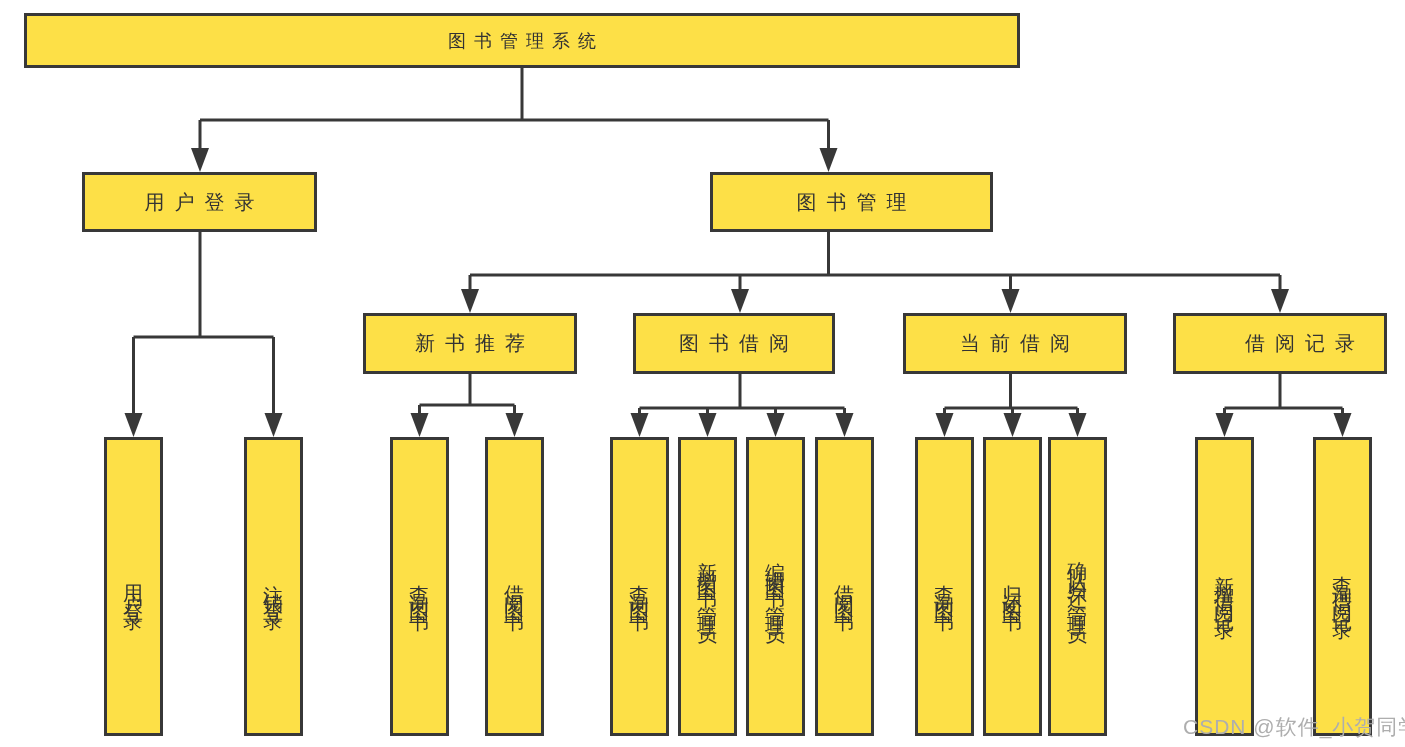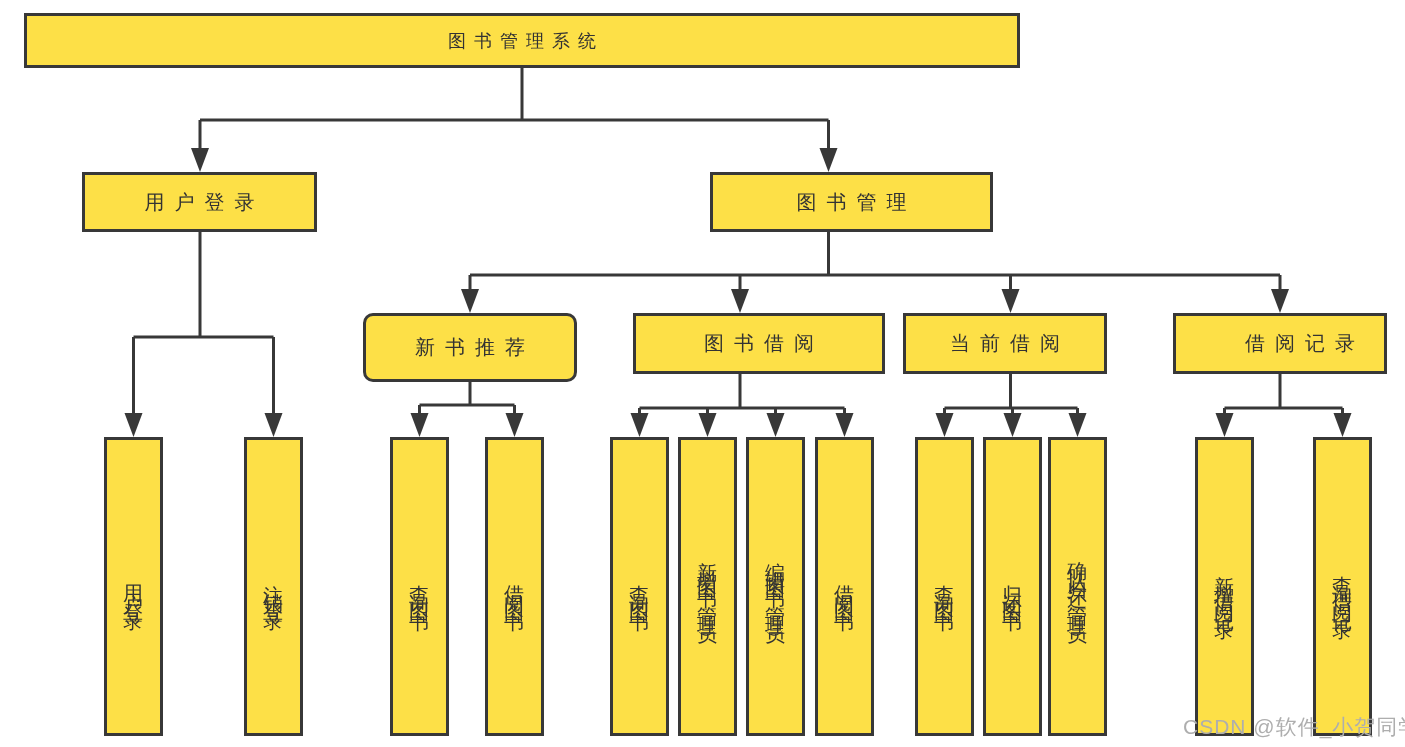--- a/index.html
+++ b/index.html
@@ -94,23 +94,23 @@
       <path d="M1215.5 413 H1233.5 L1224.5 437 Z"></path>
       <path d="M1333.5 413 H1351.5 L1342.5 437 Z"></path>
     </g>
   </svg>
 
   <div class="node h root-box" style="left:24px; top:13px; width:996px; height:55px;">图书管理系统</div>
 
   <div class="node h" style="left:82px; top:172px; width:235px; height:60px;">用户登录</div>
   <div class="node h" style="left:710px; top:172px; width:283px; height:60px;">图书管理</div>
 
-  <div class="node h" style="left:363px; top:313px; width:214px; height:69px;border-radius:10px;">新书推荐</div>
-  <div class="node h" style="left:633px; top:313px; width:252px; height:61px;">图书借阅</div>
-  <div class="node h" style="left:903px; top:313px; width:204px; height:61px;">当前借阅</div>
+  <div class="node h" style="left:363px; top:313px; width:214px; height:61px;">新书推荐</div>
+  <div class="node h" style="left:633px; top:313px; width:202px; height:61px;">图书借阅</div>
+  <div class="node h" style="left:903px; top:313px; width:224px; height:61px;">当前借阅</div>
   <div class="node h" style="left:1173px; top:313px; width:214px; height:61px;padding-left:40px;">借阅记录</div>
 
   <div class="node v" style="left:104px; top:437px; width:59px; height:299px;">用户登录</div>
   <div class="node v" style="left:244px; top:437px; width:59px; height:299px;">注销登录</div>
 
   <div class="node v" style="left:390px; top:437px; width:59px; height:299px;">查询图书</div>
   <div class="node v" style="left:485px; top:437px; width:59px; height:299px;">借阅图书</div>
 
   <div class="node v" style="left:610px; top:437px; width:59px; height:299px;">查询图书</div>
   <div class="node v" style="left:678px; top:437px; width:59px; height:299px;">新增图书（管理员）</div>

